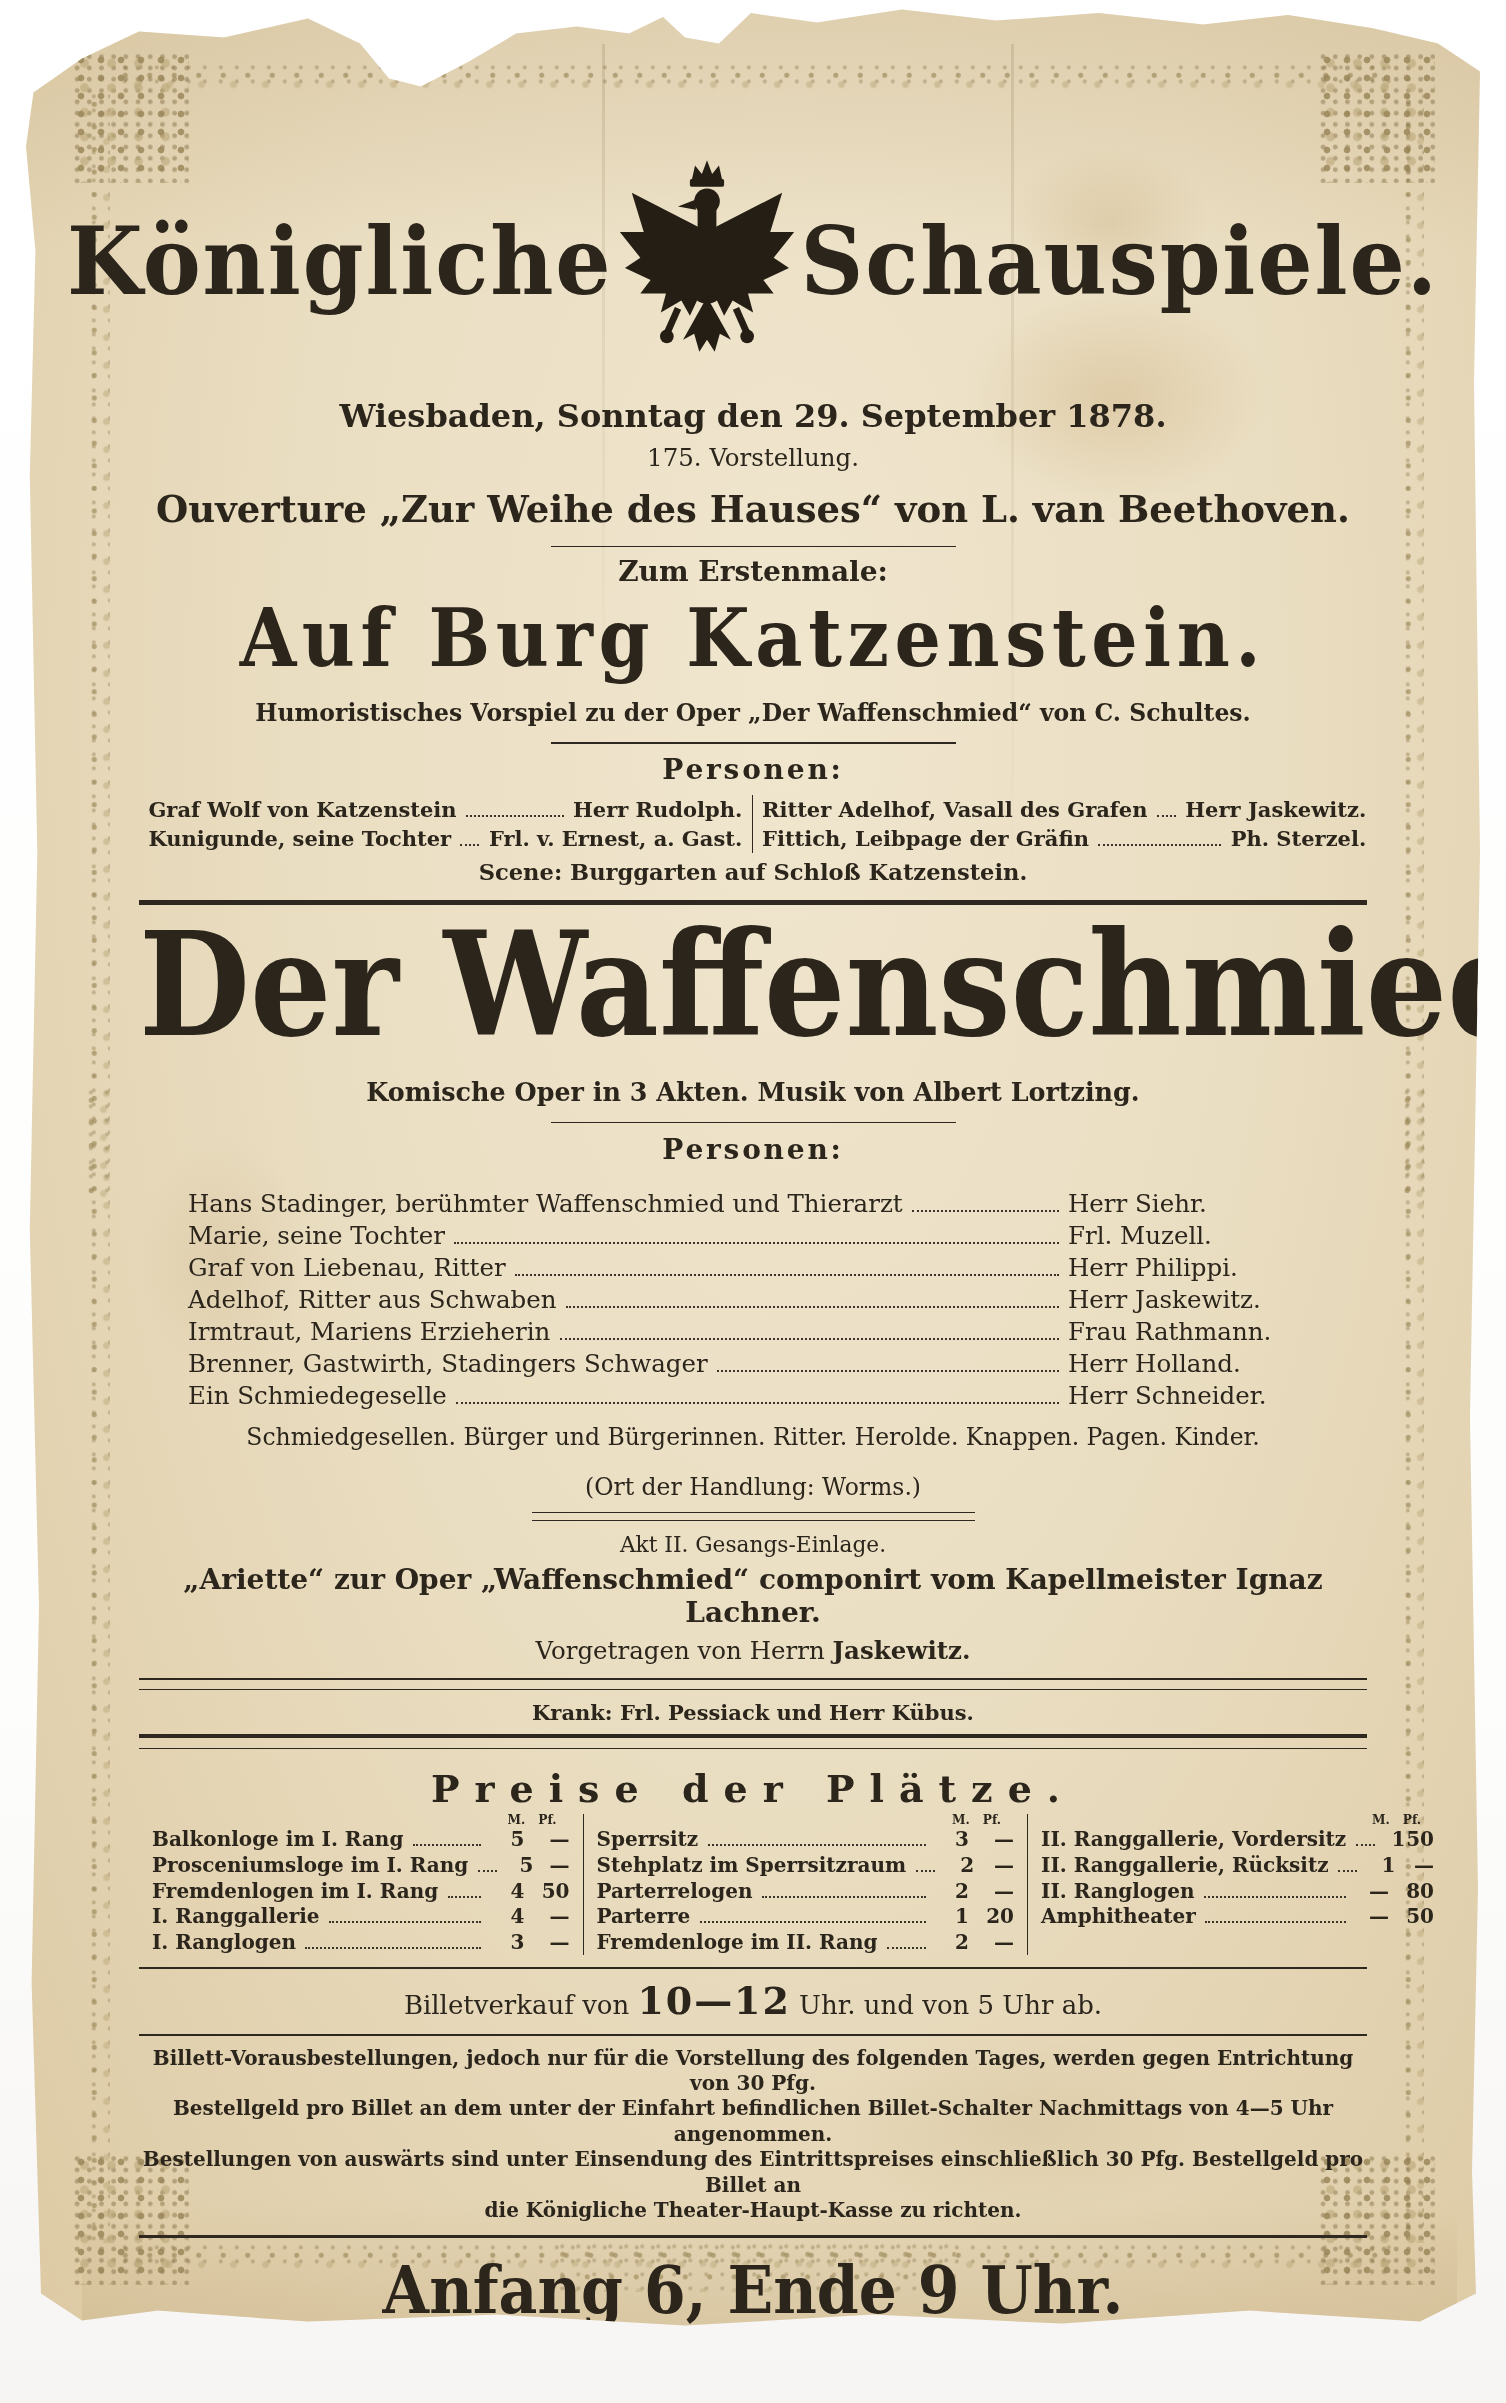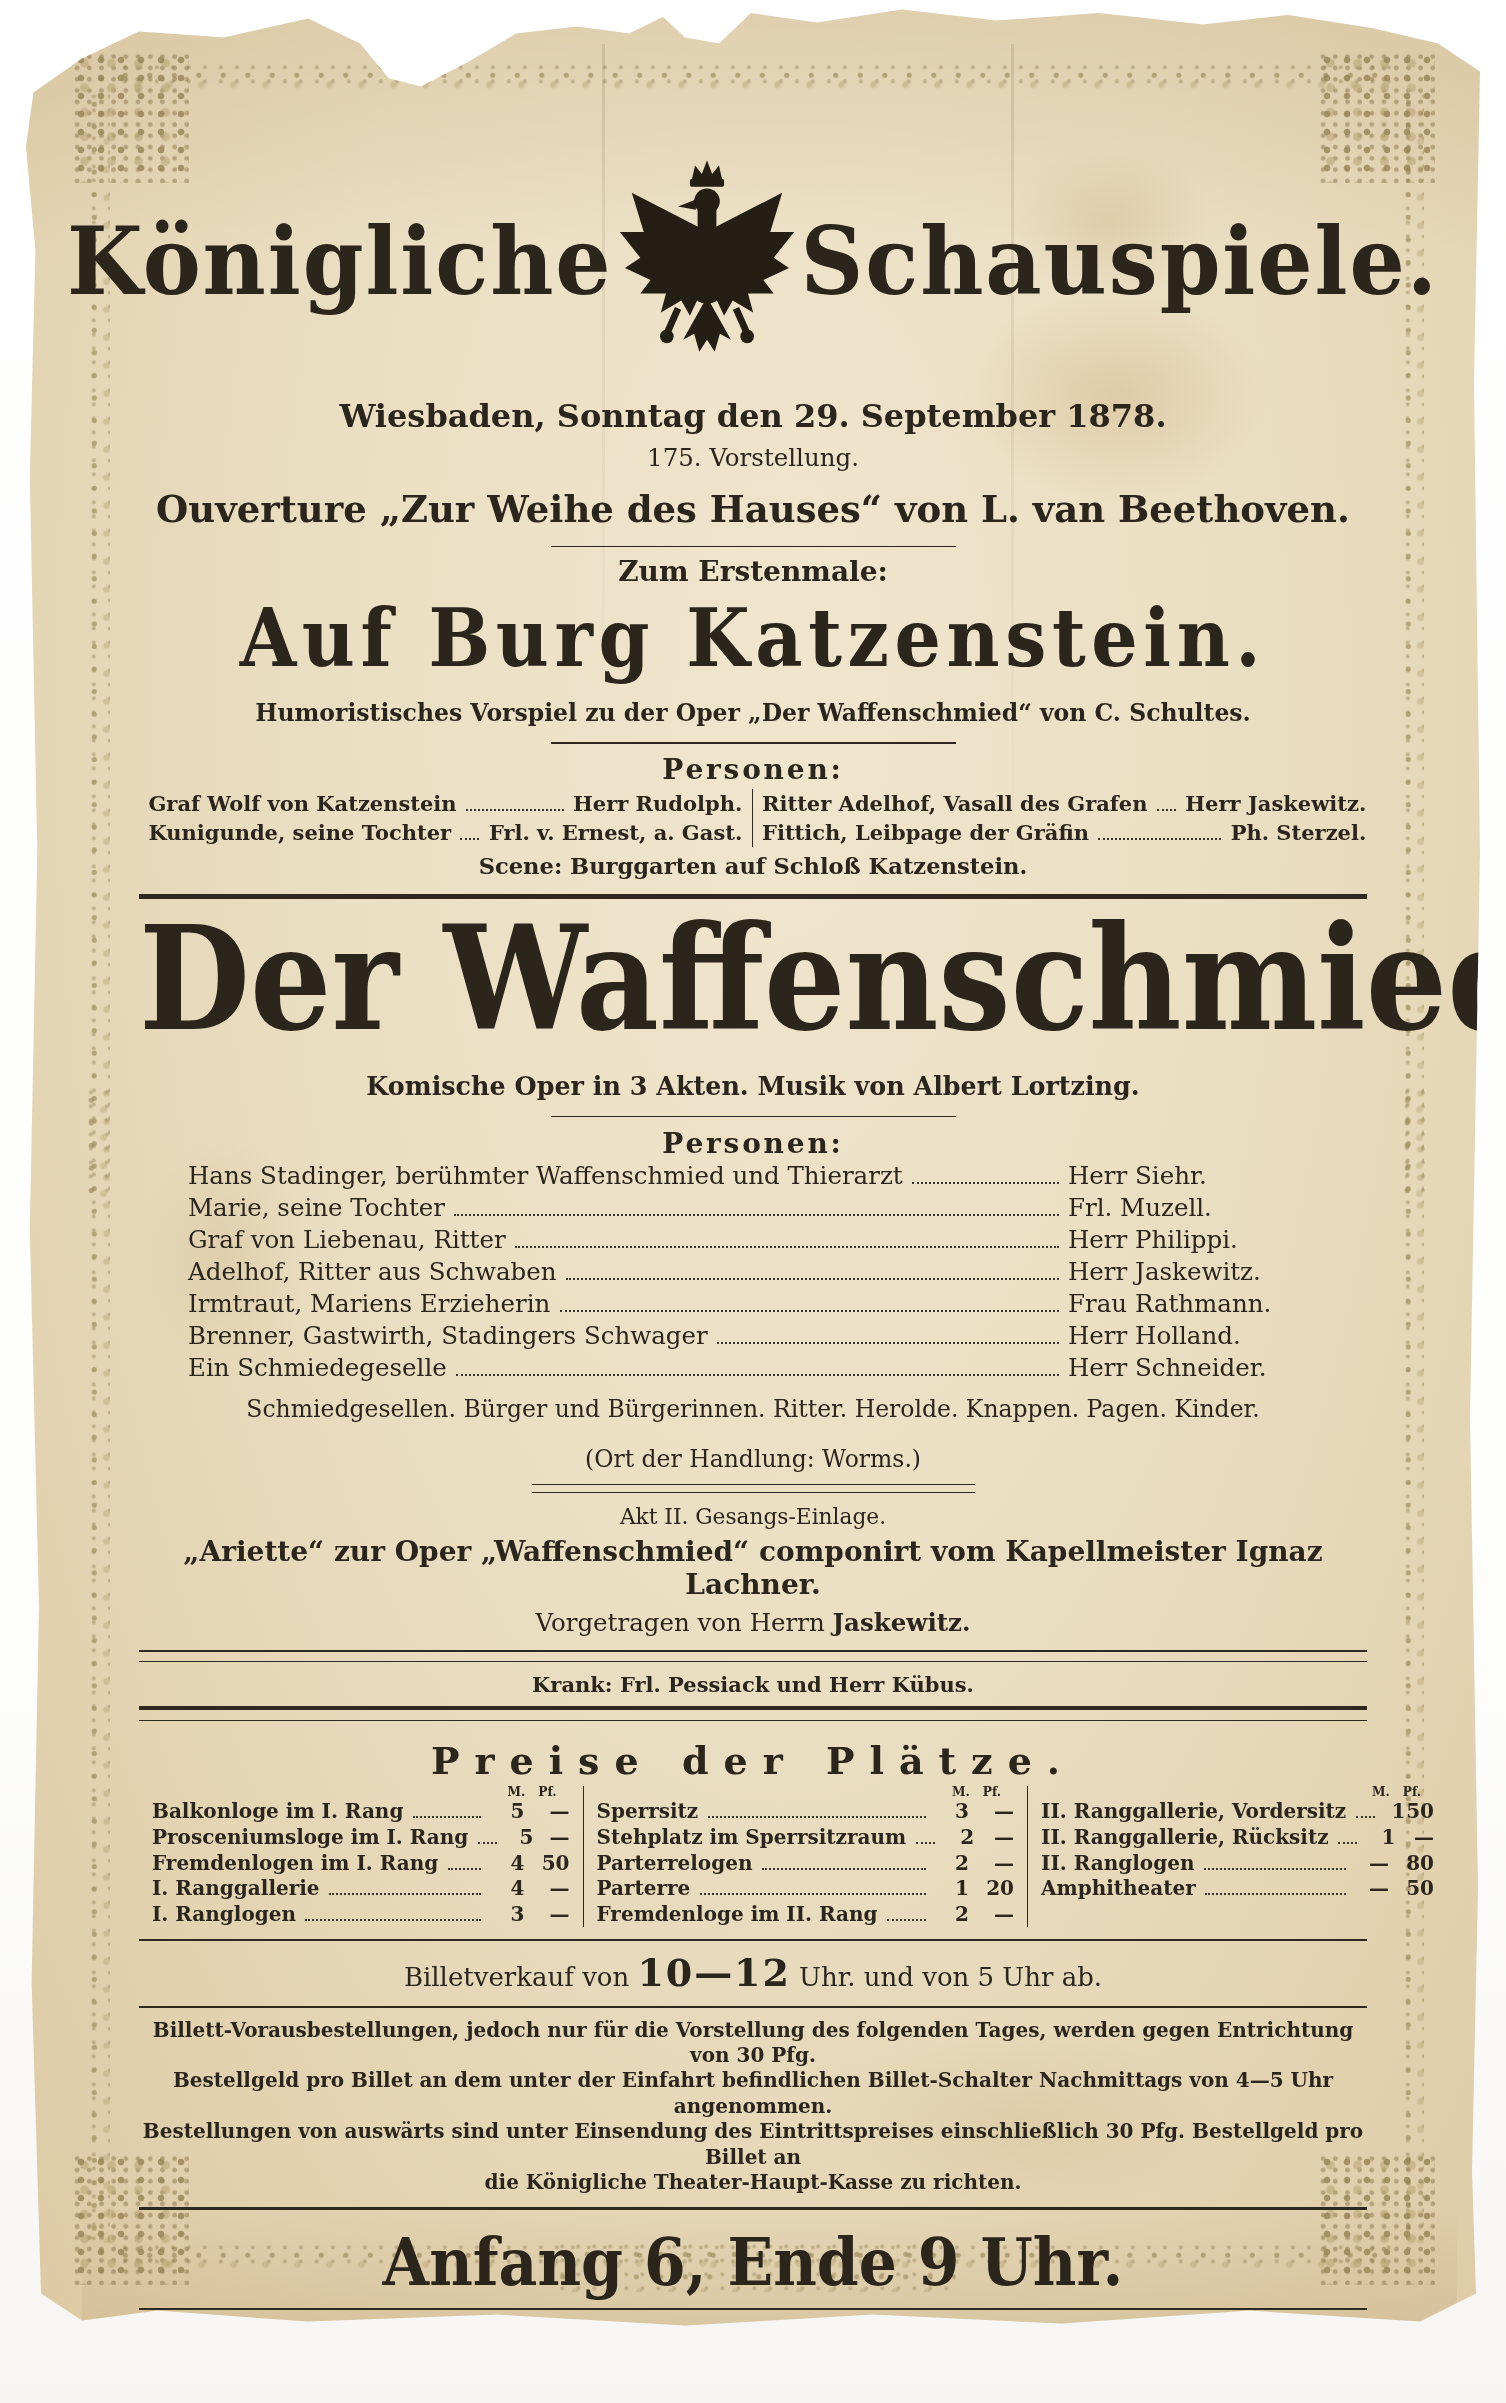--- a/index.html
+++ b/index.html
@@ -66,29 +66,29 @@
   .r-short{width:405px;height:1.9px;margin-top:15px;}
   .r-dbl-short{width:443px;height:6.6px;margin-top:11.3px;background:none;border-top:1.9px solid #2e2820;border-bottom:0.9px solid #2e2820;}
   .r-full{width:100%;height:1.9px;margin-top:11.3px;}
   .r-heavy{width:100%;height:4.7px;margin-top:15px;}
   .r-dbl-full{width:100%;height:8.5px;margin-top:13px;background:none;border-top:2.8px solid #2e2820;border-bottom:1.9px solid #2e2820;}
   .r-heavythin{width:100%;height:9.4px;margin-top:9.4px;background:none;border-top:4.7px solid #2e2820;border-bottom:1.9px solid #2e2820;}
   .erstmals{font-size:28px;font-weight:bold;margin-top:8px;}
   .prologue-title{font-size:73px;font-weight:bold;letter-spacing:5.6px;margin-top:5.6px;transform:scaleY(1.1);}
   .prologue-sub{font-size:23.5px;font-weight:600;margin-top:19px;}
   .personen{font-size:28px;font-weight:bold;letter-spacing:2.8px;margin-top:9.4px;}
-  .pcast{display:flex;margin-top:3px;font-size:21px;font-weight:600;text-align:left;}
+  .pcast{display:flex;margin-top:9px;font-size:21px;font-weight:600;text-align:left;}
   .pcol{flex:1;padding:0 9.4px;}
   .pcol+.pcol{border-left:1.9px solid #2e2820;}
   .crow{display:flex;align-items:baseline;line-height:29px;white-space:nowrap;}
   .leader{flex:1;border-bottom:2.8px dotted #3a332a;margin:0 9.4px 6.6px;min-width:19px;}
   .scene{font-size:22.6px;font-weight:bold;margin-top:5.6px;}
   .opera-title{font-size:128px;font-weight:bold;line-height:1.05;margin-top:13px;transform:scaleY(1.12);white-space:nowrap;}
   .opera-sub{font-size:25.4px;font-weight:bold;margin-top:24.5px;}
-  .ocast{width:1130px;margin:0 auto 0;font-size:24.5px;text-align:left;}
+  .ocast{width:1130px;margin:22px auto 0;font-size:24.5px;text-align:left;}
   .ocast .crow{line-height:32px;}
   .operf{width:250px;}
   .ensemble{font-size:23.5px;margin-top:11.3px;}
   .ort{font-size:23.5px;margin-top:22px;}
   .aktii{font-size:21.7px;margin-top:11.3px;}
   .ariette{font-size:28px;font-weight:bold;margin-top:5.6px;}
   .vorgetragen{font-size:24.5px;margin-top:7.5px;}
   .krank{font-size:21px;font-weight:700;margin-top:10px;}
   .preise{font-size:38px;font-weight:bold;letter-spacing:15px;margin-top:17px;}
   .ptable{display:flex;margin-top:3.8px;text-align:left;font-size:20px;font-weight:600;}

